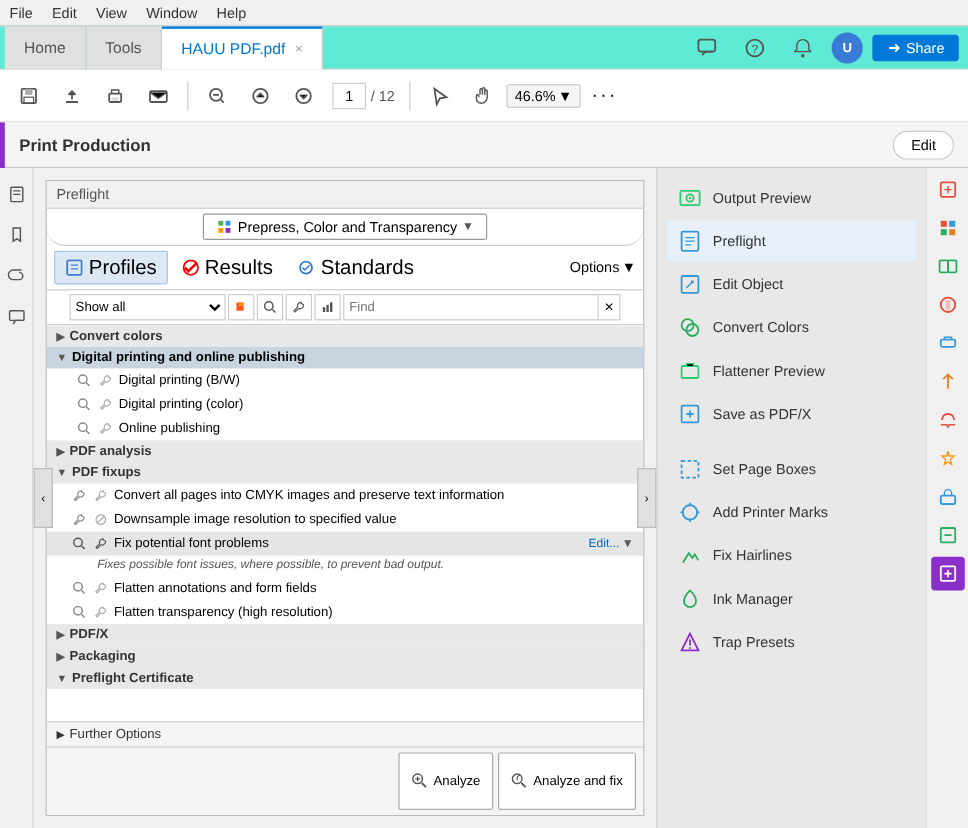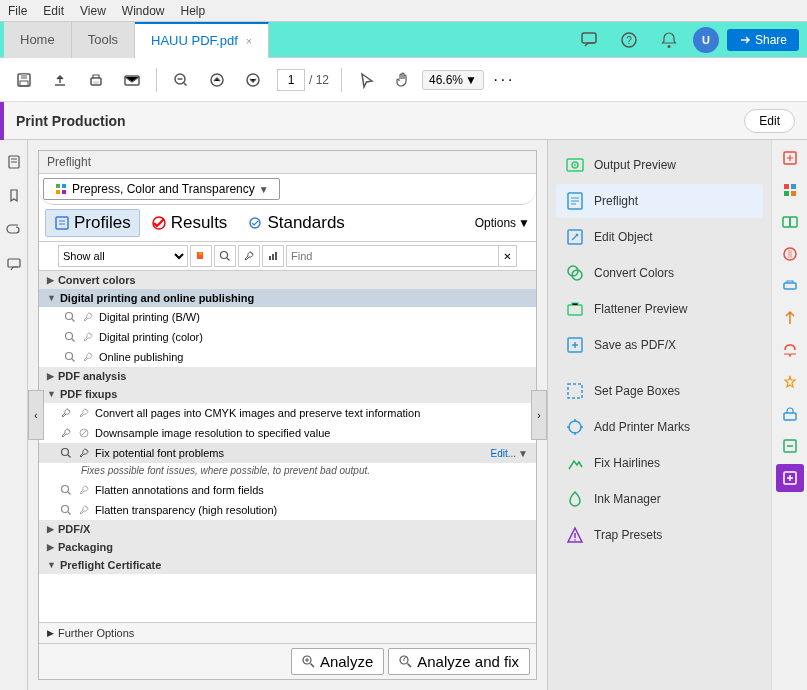--- a/index.html
+++ b/index.html
@@ -28,21 +28,21 @@
 
     
     .main-content { display: flex; height: calc(690px - 22px - 36px - 44px - 38px); position: relative; }
 
     
     .left-panel { width: 520px; background: #f0f0f0; border-right: 1px solid #ccc; position: relative; overflow: hidden; display: flex; flex-direction: column; }
 
     
     .preflight-panel { background: white; margin: 10px; border: 1px solid #bbb; flex: 1; display: flex; flex-direction: column; overflow: hidden; }
     .preflight-header { background: #f0f0f0; padding: 4px 8px; font-size: 12px; color: #555; border-bottom: 1px solid #ccc; }
-    .preflight-dropdown { display: flex; align-items: center; padding: 4px; border-bottom: 1px solid #ccc; border-radius: 15px; }
+    .preflight-dropdown { display: flex; align-items: center; justify-content: center; padding: 4px; border-bottom: 1px solid #ccc; border-radius: 15px; }
     .dropdown-btn { display: flex; align-items: center; gap: 4px; padding: 3px 10px; border: 1px solid #999; background: white; font-size: 12px; cursor: pointer; border-radius: 2px; }
     .dropdown-arrow { font-size: 10px; color: #555; }
 
     
     .tabs-row { display: flex; align-items: center; padding: 4px 6px; border-bottom: 1px solid #ccc; gap: 2px; }
     .panel-tab { display: flex; align-items: center; gap: 4px; padding: 3px 8px; border: 1px solid transparent; font-size: 17px; cursor: pointer; border-radius: 2px; }
     .panel-tab.active { background: #dde8f5; border-color: #aac4e8; }
     .panel-tab-icon { width: 16px; height: 16px; display: flex; align-items: center; justify-content: center; }
     .options-btn { margin-left: auto; font-size: 12px; cursor: pointer; display: flex; align-items: center; gap: 2px; }
 
@@ -71,21 +71,21 @@
     
     .scroll-left { position: absolute; left: 0; top: 50%; transform: translateY(-50%); width: 16px; height: 50px; background: #e0e0e0; border: 1px solid #bbb; display: flex; align-items: center; justify-content: center; cursor: pointer; z-index: 10; font-size: 10px; }
     .scroll-right { position: absolute; right: 0; top: 50%; transform: translateY(-50%); width: 16px; height: 50px; background: #e0e0e0; border: 1px solid #bbb; display: flex; align-items: center; justify-content: center; cursor: pointer; z-index: 10; font-size: 10px; }
 
     
     .further-options { display: flex; align-items: center; padding: 4px 8px; border-top: 1px solid #ccc; background: #f5f5f5; }
     .further-toggle { display: flex; align-items: center; gap: 4px; font-size: 11px; cursor: pointer; color: #333; }
 
     
     .bottom-buttons { display: flex; align-items: center; justify-content: flex-end; padding: 4px 6px; gap: 4px; border-top: 1px solid #ccc; background: #f5f5f5; }
-    .analyze-btn { display: flex; align-items: center; gap: 4px; padding: 4px 10px; background: white; border: 1px solid #aaa; font-size: 15px; cursor: pointer; border-radius: 2px; }
+    .analyze-btn { display: flex; align-items: center; gap: 4px; padding: 16px 10px; background: white; border: 1px solid #aaa; font-size: 11px; cursor: pointer; border-radius: 2px; }
     .side-icon-btn { width: 28px; height: 28px; display: flex; align-items: center; justify-content: center; cursor: pointer; border-radius: 3px; }
     .side-icon-btn.active-purple { background: #8b2fc9; color: white; }
 
     
     .right-content { flex: 1; display: flex; flex-direction: column; }
     .right-menu-list { padding: 8px; display: flex; flex-direction: column; gap: 2px; }
     .right-menu-item { display: flex; align-items: center; gap: 8px; padding: 6px 8px; cursor: pointer; border-radius: 3px; font-size: 12px; color: #333; }
     .right-menu-item.active { background: #e8f0fb; }
     .right-menu-icon { width: 22px; height: 22px; display: flex; align-items: center; justify-content: center; flex-shrink: 0; }
 

